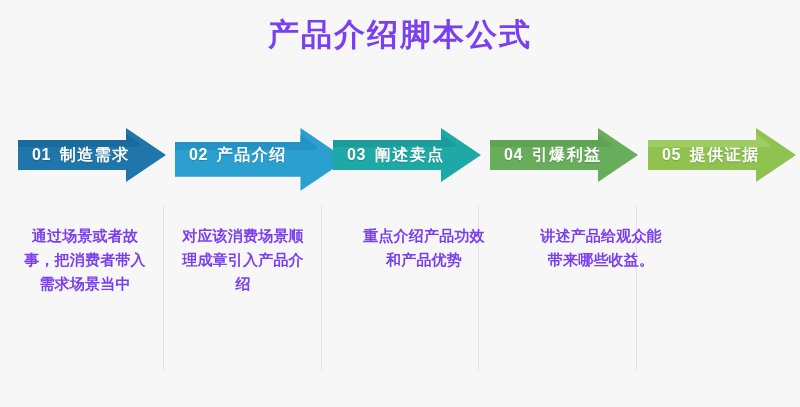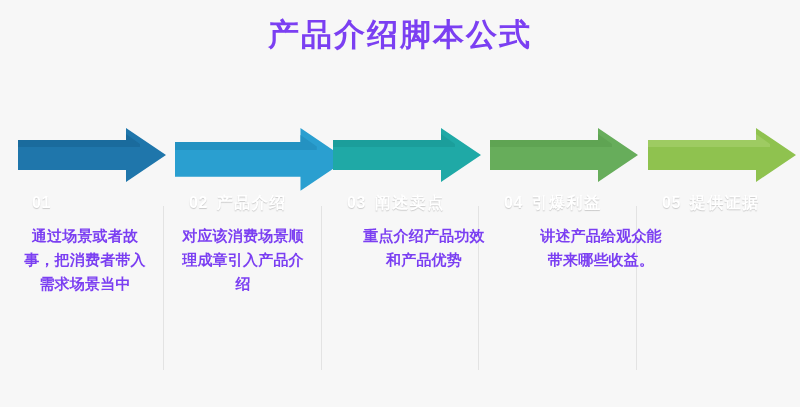--- a/index.html
+++ b/index.html
@@ -59,21 +59,20 @@
     left: 14px;
     top: 12px;
     height: 30px;
     display: flex;
     align-items: center;
     gap: 9px;
     color: #ffffff;
     font-weight: 700;
     white-space: nowrap;
     text-shadow: 0 1px 1px rgba(0,0,0,0.18);
-    margin-top: 48px;
   }
   .arrow-num {
     font-size: 16px;
     letter-spacing: 0.5px;
   }
   .arrow-text {
     font-size: 16px;
     letter-spacing: 1.5px;
   }
 
@@ -130,20 +129,21 @@
 
   <div class="arrow-row">
 
     <div class="arrow a1">
       <svg viewBox="0 0 148 54" preserveAspectRatio="none">
         <polygon points="0,12 108,12 108,0 148,27 108,54 108,42 0,42" fill="#1f76ab"></polygon>
         <polygon points="0,12 108,12 108,6 122,16 122,19 0,19" fill="#1a6b9d"></polygon>
       </svg>
       <div class="arrow-label">
         <span class="arrow-num">01</span>
+        <span class="arrow-text">制造需求</span>
       </div>
     </div>
 
     <div class="arrow a2">
       <svg viewBox="0 0 148 54" preserveAspectRatio="none">
         <polygon points="0,12 108,12 108,0 148,27 108,54 108,42 0,42" fill="#2a9fd0"></polygon>
         <polygon points="0,12 108,12 108,6 122,16 122,19 0,19" fill="#2492c2"></polygon>
       </svg>
       <div class="arrow-label">
         <span class="arrow-num">02</span>

